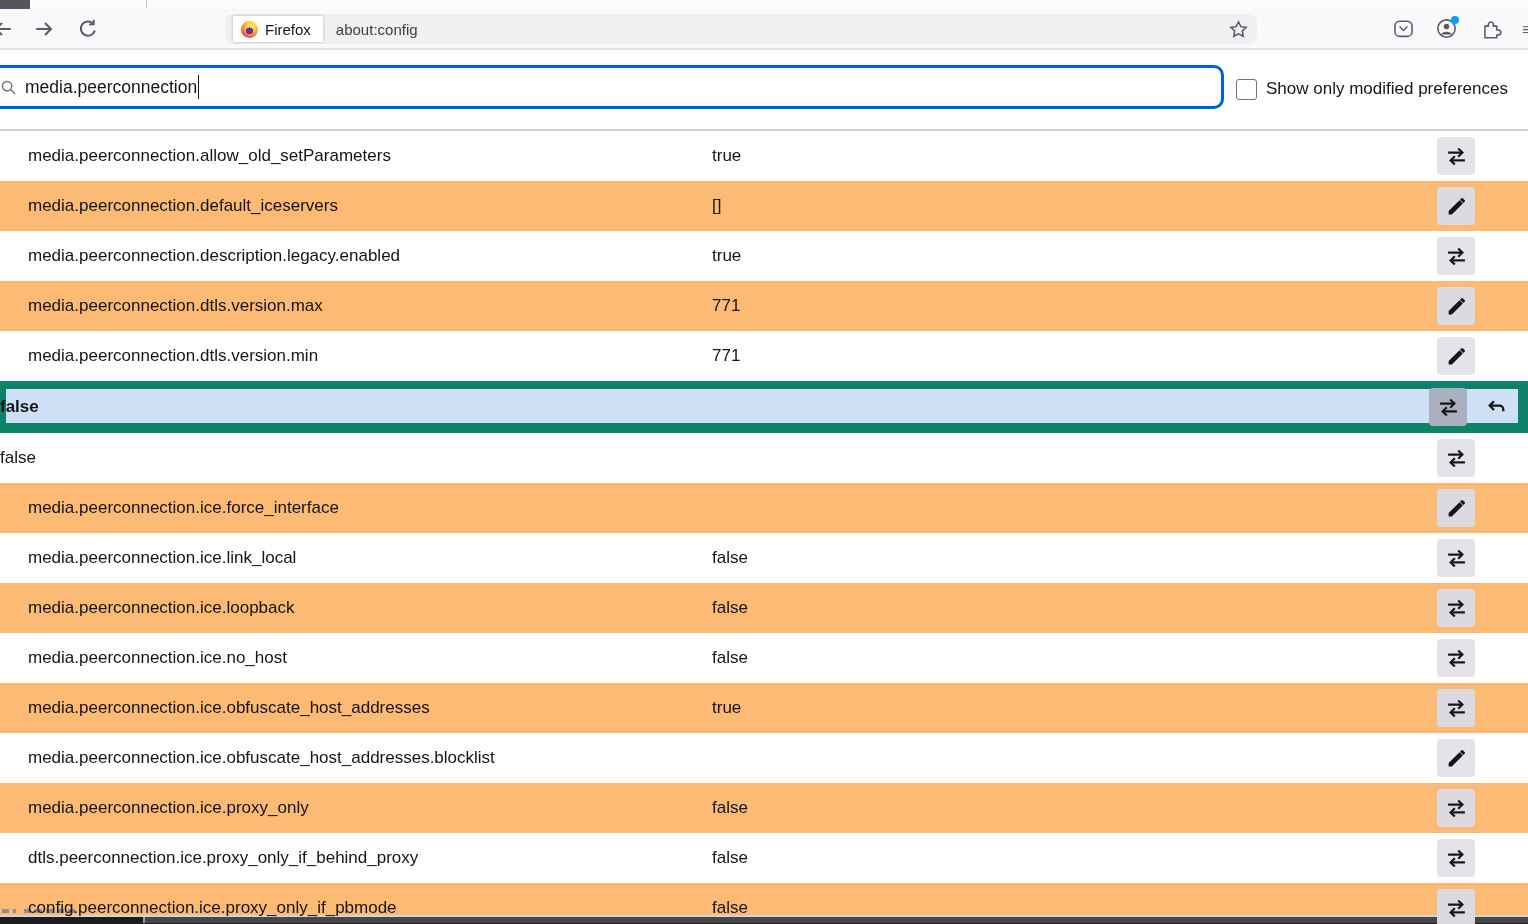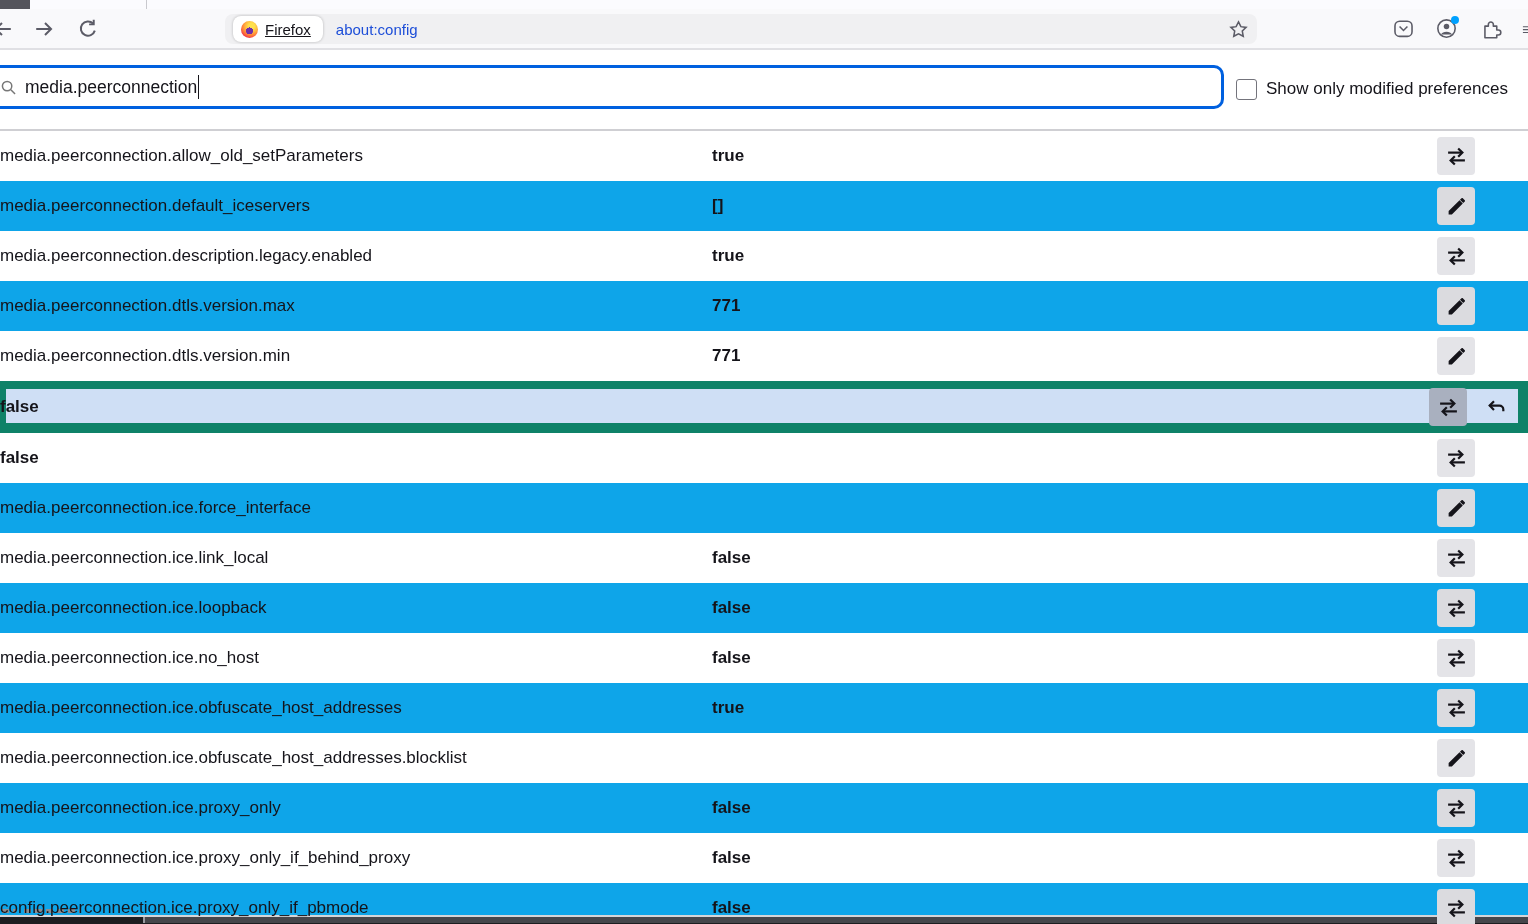--- a/index.html
+++ b/index.html
@@ -10,47 +10,47 @@
   }
   
   .tabstrip{position:absolute;left:0;top:0;width:1528px;height:9px;background:#fbfbfe;}
   .tabstrip .dark-tab{position:absolute;left:0;top:0;width:30px;height:9px;background:#55555c;}
   .tabstrip .tab-sep{position:absolute;left:146px;top:0;width:1px;height:9px;background:#c9c9ce;}
   
   .toolbar{position:absolute;left:0;top:9px;width:1528px;height:39px;background:#f9f9fb;border-bottom:2px solid #e0e0e4;}
   .nav-icon{position:absolute;top:9px;width:22px;height:22px;color:#5b5b66;}
   .nav-icon svg{width:22px;height:22px;display:block;}
   .urlbar{position:absolute;left:225px;top:5px;width:1032px;height:30px;background:#f0f0f2;border-radius:8px;display:flex;align-items:center;}
-  .site-chip{margin-left:8px;height:26px;background:#fff;border-radius:8px;box-shadow:0 0 3px rgba(0,0,0,.25);display:flex;align-items:center;padding:0 12px 0 8px;gap:7px;text-decoration:underline;}
+  .site-chip{margin-left:8px;height:26px;background:#fff;border-radius:0;box-shadow:0 0 3px rgba(0,0,0,.25);display:flex;align-items:center;padding:0 12px 0 8px;gap:7px;}
   .ff-logo{width:17px;height:17px;border-radius:50%;
     background:radial-gradient(circle at 50% 58%, #6f2da8 0 26%, rgba(0,0,0,0) 27%),
                radial-gradient(circle at 62% 30%, #ffe14d 0 18%, #ffb43f 40%, #ff7139 62%, #e8174c 85%, #b5007f 100%);}
   .site-chip-label{font-size:15px;color:#15141a;}
-  .url-text{margin-left:13px;font-size:15px;color:#1d4ed8;}
+  .url-text{margin-left:13px;font-size:15px;color:#404040;}
   .star{margin-left:auto;margin-right:9px;color:#5b5b66;}
   .star svg{width:19px;height:19px;display:block;}
   .tb-right{position:absolute;top:9px;color:#5b5b66;}
   .tb-right svg{width:21px;height:21px;display:block;}
   .acct-dot{position:absolute;right:-2px;top:-2px;width:8px;height:8px;border-radius:50%;background:#00a1ff;}
   .menu-sliver{position:absolute;left:1522px;top:12px;width:10px;height:16px;color:#5b5b66;font-size:16px;overflow:hidden;}
   
   .searchbar{position:absolute;left:0;top:50px;width:1528px;height:61px;background:#fff;}
   .search-box{position:absolute;left:-12px;top:15px;width:1236px;height:44px;border:3px solid #0060df;border-radius:10px;background:#fff;display:flex;align-items:center;box-sizing:border-box;}
   .search-box .mag{margin-left:10px;color:#777;flex:0 0 auto;}
   .search-box .mag svg{width:15px;height:15px;display:block;}
   .search-text{margin-left:9px;font-size:17.5px;color:#15141a;white-space:pre;}
   .caret{width:1px;height:24px;background:#15141a;margin-left:1px;}
   .modcheck{position:absolute;left:1236px;top:29px;width:19px;height:19px;border:1px solid #74747c;border-radius:3px;background:#fff;}
   .modlabel{position:absolute;left:1266px;top:29px;font-size:17px;white-space:nowrap;}
   
   .prefs-table{position:absolute;left:0;top:129px;width:1528px;border-top:2px solid #cfcfd3;}
   .pref-row{position:relative;height:50px;display:flex;align-items:center;font-size:17px;background:#fff;}
-  .pref-row.alt{background:#0ea5e9;}
-  .pref-name{flex:0 0 712px;box-sizing:border-box;padding-left:0;white-space:nowrap;overflow:hidden;z-index:1;}
-  .pref-value{flex:1 1 auto;white-space:nowrap;z-index:1;font-weight:bold;}
+  .pref-row.alt{background:#fdba74;}
+  .pref-name{flex:0 0 712px;box-sizing:border-box;padding-left:28px;white-space:nowrap;overflow:hidden;z-index:1;}
+  .pref-value{flex:1 1 auto;white-space:nowrap;z-index:1;}
   .pref-actions{flex:0 0 96px;display:flex;z-index:1;}
   .pref-btn{width:38px;height:38px;margin-left:5px;border:none;border-radius:4px;background:#e4e4e8;display:flex;align-items:center;justify-content:center;padding:0;cursor:pointer;}
   .pref-row.alt .pref-btn{background:#dbdbdf;}
   .pref-btn svg{width:21px;height:21px;display:block;}
   
   .pref-row.selected{height:52px;background:#0E8268;}
   .sel-field{position:absolute;left:6px;right:10px;top:8px;bottom:10px;background:#CFDFF5;z-index:0;}
   .pref-row.selected .pref-name{flex:0 0 694px;padding-left:0;text-indent:8px;font-weight:bold;}
   .pref-row.selected .pref-value{font-weight:bold;}
   .pref-row.selected .pref-actions{position:absolute;left:1429px;top:7px;flex:none;display:flex;}
@@ -341,21 +341,21 @@
             <path d="M2 6.3h13"></path>
             <path d="M11.6 2.4 15.6 6.3 11.6 10.2"></path>
             <path d="M18 13.7H5"></path>
             <path d="M8.4 9.8 4.4 13.7 8.4 17.6"></path>
           </svg>
       </button>
 
     </span>
   </div>
     <div class="pref-row">
-    <span class="pref-name">media.peerconnection.ice.proxy_only_if_behind_proxy</span>
+    <span class="pref-name">dtls.peerconnection.ice.proxy_only_if_behind_proxy</span>
     <span class="pref-value">false</span>
     <span class="pref-actions">
       <button class="pref-btn toggle" title="">
         <svg viewBox="0 0 20 20" fill="none" stroke="#15141a" stroke-width="2.1">
             <path d="M2 6.3h13"></path>
             <path d="M11.6 2.4 15.6 6.3 11.6 10.2"></path>
             <path d="M18 13.7H5"></path>
             <path d="M8.4 9.8 4.4 13.7 8.4 17.6"></path>
           </svg>
       </button>

